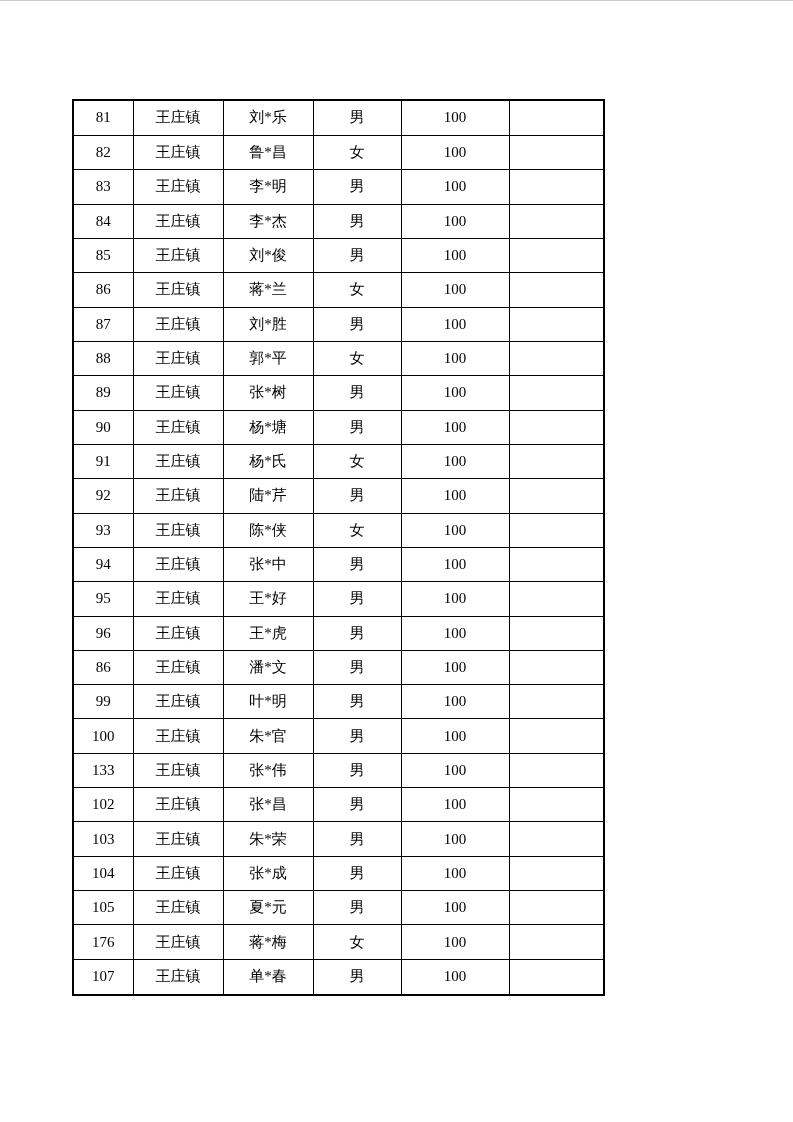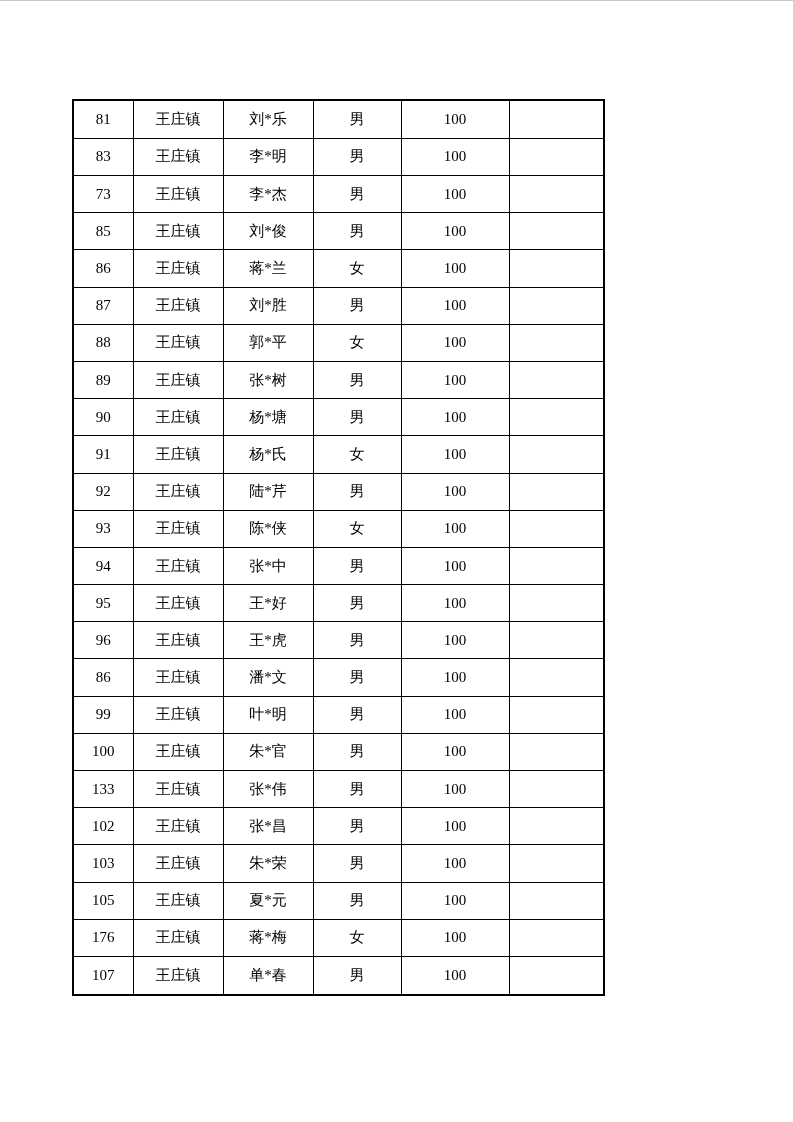--- a/index.html
+++ b/index.html
@@ -70,29 +70,37 @@
     <tbody>
         <tr>
     <td>81</td>
     <td>王庄镇</td>
     <td>刘*乐</td>
     <td>男</td>
     <td>100</td>
     <td></td>
   </tr>
         <tr>
+    <td>82</td>
+    <td>王庄镇</td>
+    <td>鲁*昌</td>
+    <td>女</td>
+    <td>100</td>
+    <td></td>
+  </tr>
+        <tr>
     <td>83</td>
     <td>王庄镇</td>
     <td>李*明</td>
     <td>男</td>
     <td>100</td>
     <td></td>
   </tr>
         <tr>
-    <td>73</td>
+    <td>84</td>
     <td>王庄镇</td>
     <td>李*杰</td>
     <td>男</td>
     <td>100</td>
     <td></td>
   </tr>
         <tr>
     <td>85</td>
     <td>王庄镇</td>
     <td>刘*俊</td>
@@ -225,20 +233,28 @@
     <td>王庄镇</td>
     <td>张*昌</td>
     <td>男</td>
     <td>100</td>
     <td></td>
   </tr>
         <tr>
     <td>103</td>
     <td>王庄镇</td>
     <td>朱*荣</td>
+    <td>男</td>
+    <td>100</td>
+    <td></td>
+  </tr>
+        <tr>
+    <td>104</td>
+    <td>王庄镇</td>
+    <td>张*成</td>
     <td>男</td>
     <td>100</td>
     <td></td>
   </tr>
         <tr>
     <td>105</td>
     <td>王庄镇</td>
     <td>夏*元</td>
     <td>男</td>
     <td>100</td>

